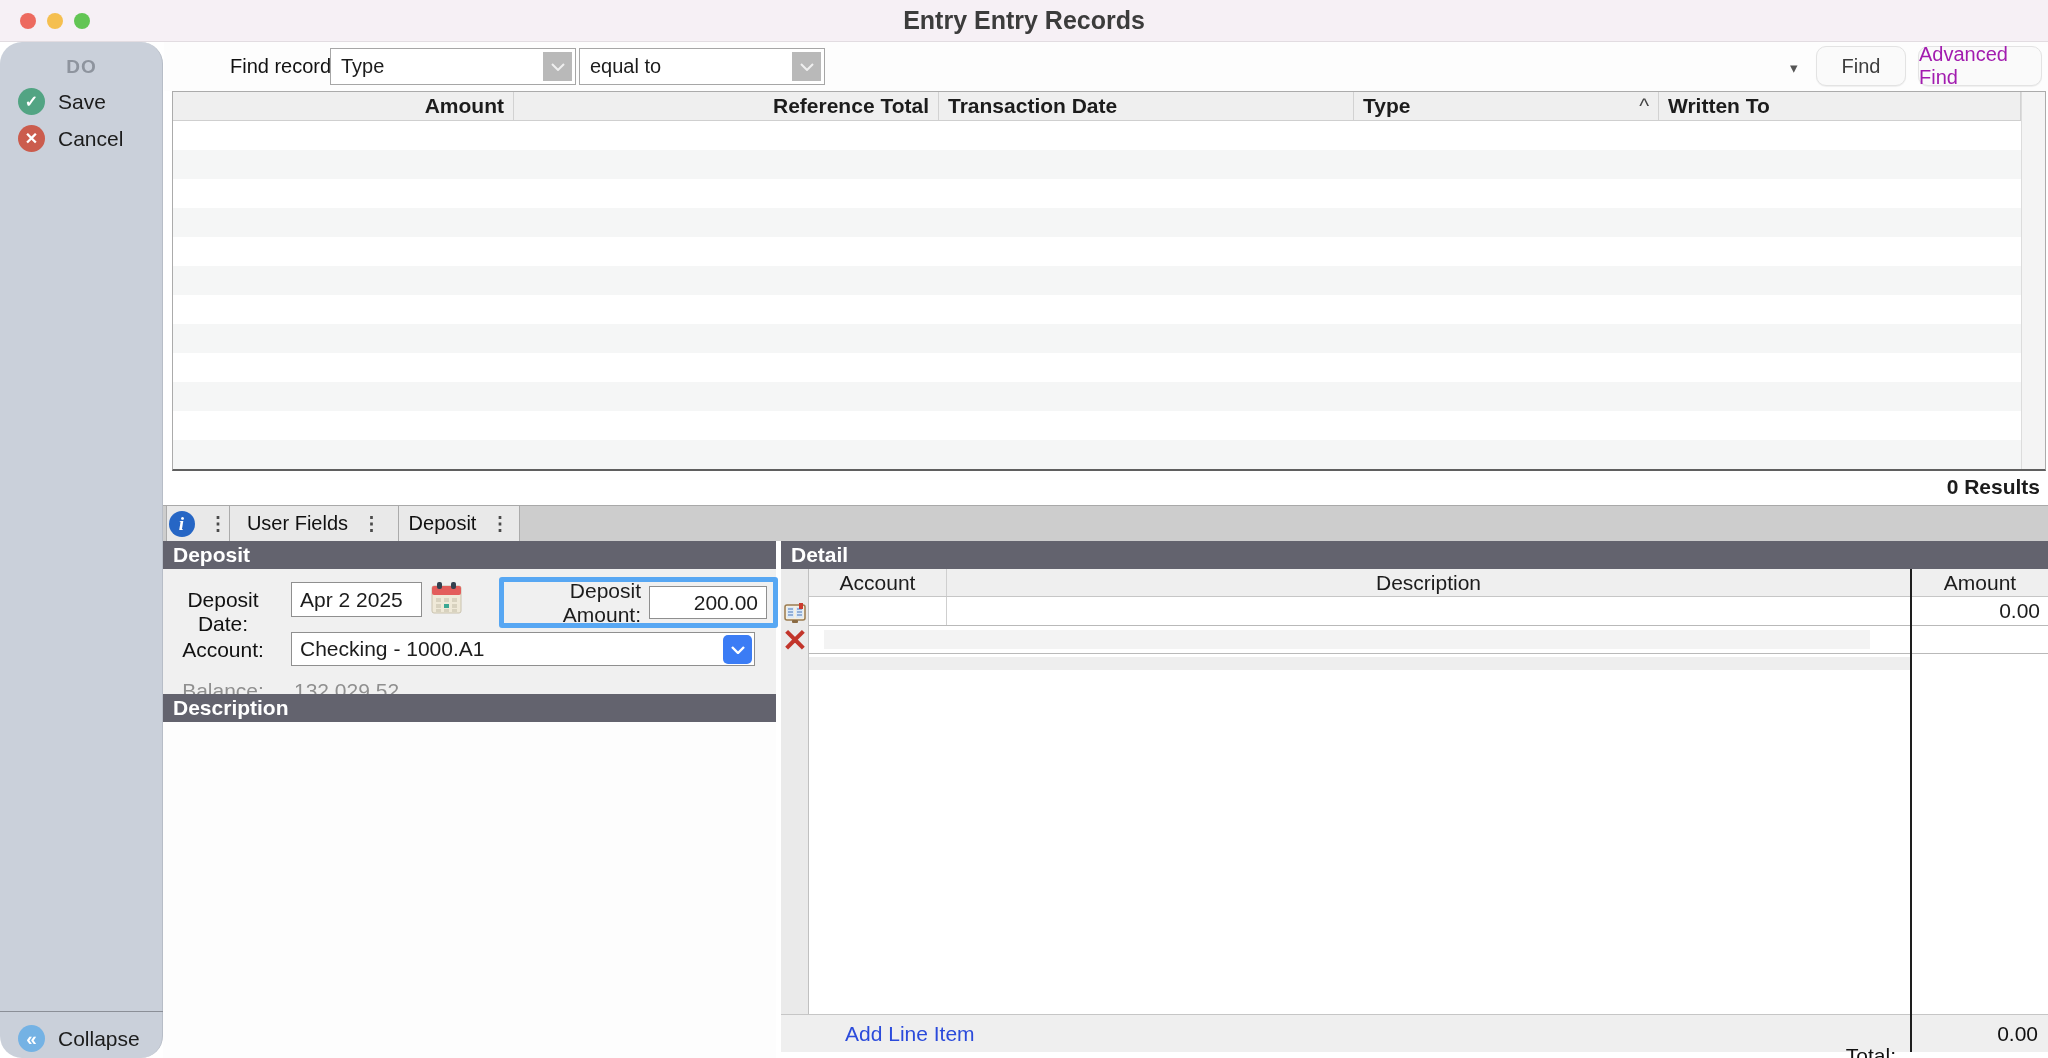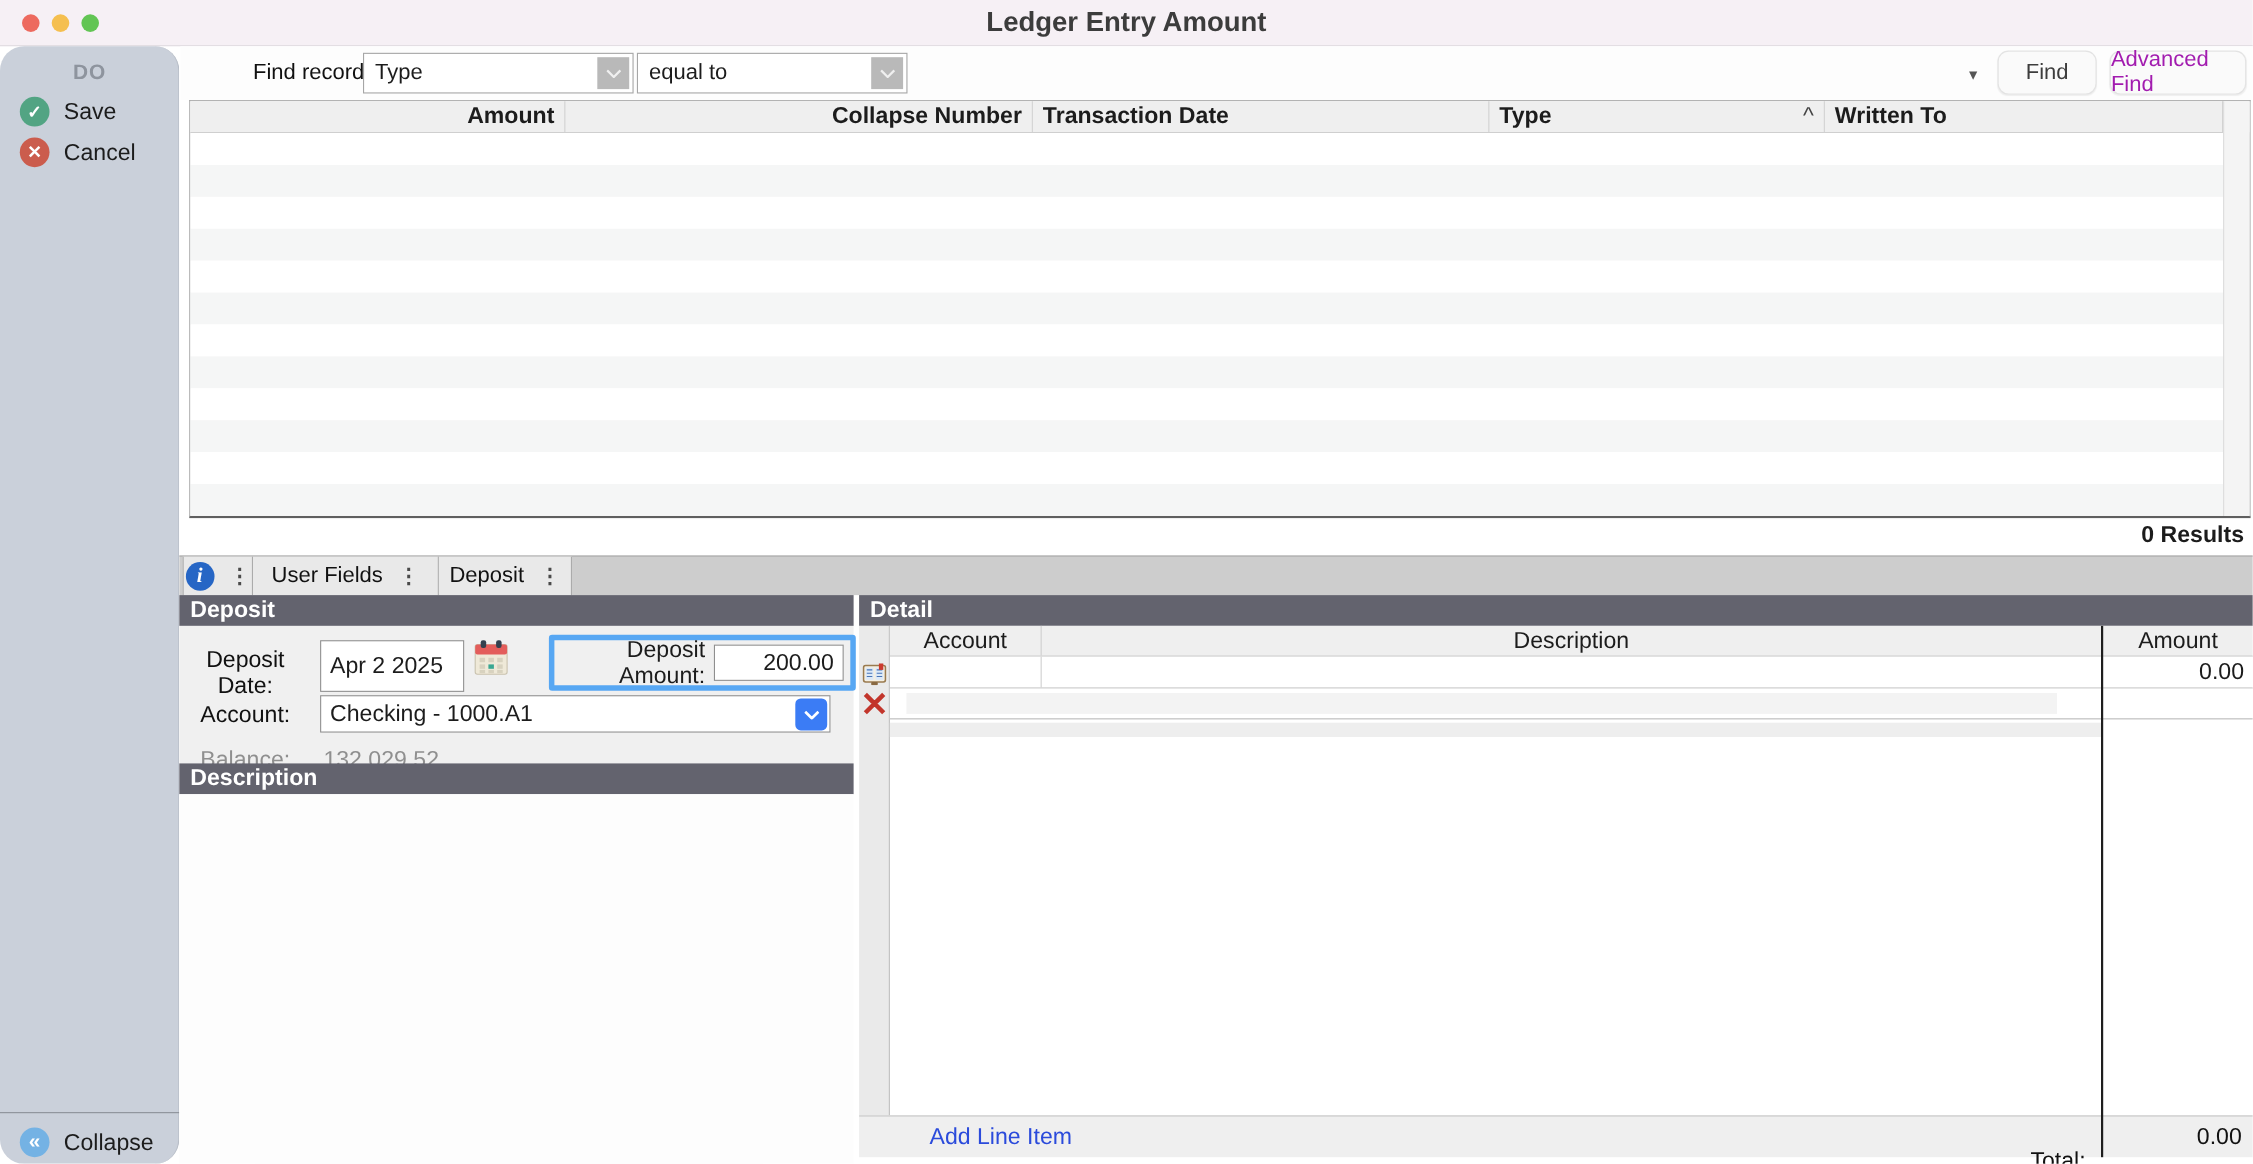--- a/index.html
+++ b/index.html
@@ -122,21 +122,21 @@
 </style>
 </head>
 <body>
 
 <div class="abs titlebar">
   <div class="traffic">
     <div class="light red"></div>
     <div class="light yellow"></div>
     <div class="light green"></div>
   </div>
-  <div class="win-title">Ledger Entry Amount</div>
+  <div class="win-title">Entry Entry Records</div>
 </div>
 
 <div class="abs sidebar">
   <div class="do-label">DO</div>
   <div class="side-item" style="top:46px;">
     <div class="circle-ic ic-save">✓</div>
     <span>Save</span>
   </div>
   <div class="side-item" style="top:83px;">
     <div class="circle-ic ic-cancel">✕</div>
@@ -180,21 +180,21 @@
     <span>Advanced Find</span>
   </div>
 </div>
 
 <div class="abs rtable">
   <div class="rhead">
     <div class="hc right" style="width:341px;">
       <span>Amount</span>
     </div>
     <div class="hc right" style="width:425px;">
-      <span>Collapse Number</span>
+      <span>Reference Total</span>
     </div>
     <div class="hc" style="width:415px;">
       <span>Transaction Date</span>
     </div>
     <div class="hc" style="width:305px; justify-content:space-between;">
       <span>Type</span>
       <span style="font-weight:normal; color:#444;">^</span>
     </div>
     <div class="hc" style="width:362px;">
       <span>Written To</span>
@@ -233,21 +233,21 @@
   </div>
 </div>
 
 <div class="abs dark-h" style="left:163px; top:541px; width:613px; height:28px;">
   <span>Deposit</span>
 </div>
 
 <div class="abs dform">
 
   <div class="flabel" style="left:0px; top:19px; width:120px;">Deposit Date:</div>
-  <div class="fbox" style="left:128px; top:13px; width:131px; height:47px;">
+  <div class="fbox" style="left:128px; top:13px; width:131px; height:35px;">
     <span>Apr 2 2025</span>
   </div>
   <svg class="abs" style="left:267px; top:11px;" width="33" height="36" viewBox="0 0 33 36">
     <rect x="2" y="6" width="29" height="27" rx="2" fill="#efe9d8" stroke="#c9c2ae"></rect>
     <rect x="2" y="6" width="29" height="9" rx="2" fill="#e35d5b"></rect>
     <rect x="7" y="2" width="5" height="7" rx="2" fill="#33404f"></rect>
     <rect x="21" y="2" width="5" height="7" rx="2" fill="#33404f"></rect>
     <g fill="#d8d2bf">
       <rect x="6" y="18" width="5" height="4"></rect>
         <rect x="14" y="18" width="5" height="4"></rect>

